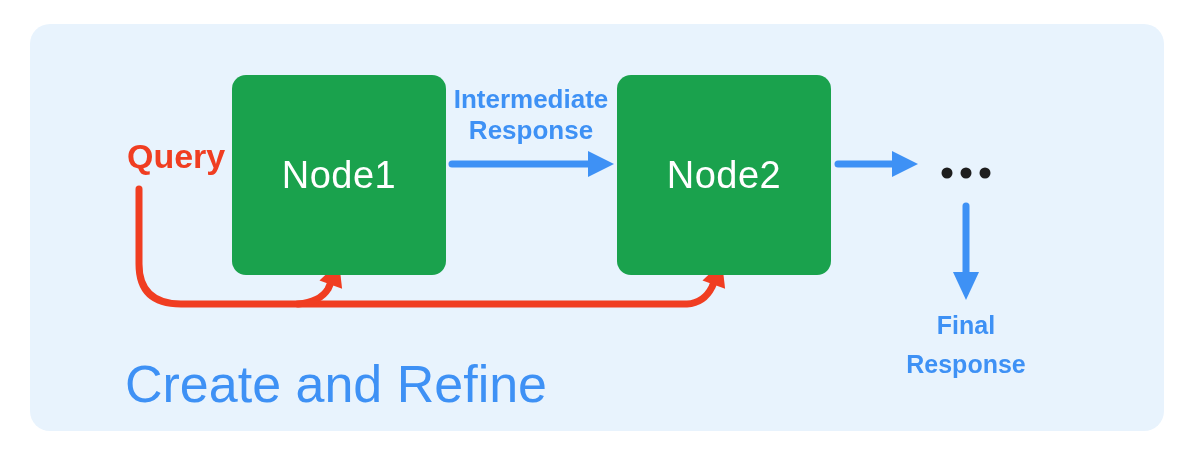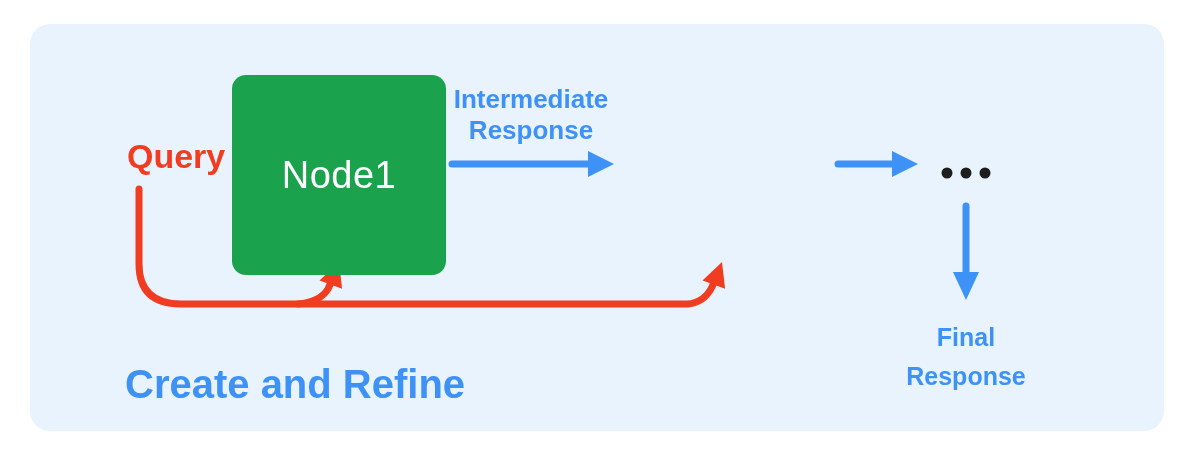--- a/index.html
+++ b/index.html
@@ -76,29 +76,28 @@
     width: 200px;
     font-size: 26px;
     line-height: 31px;
   }
   .final-label {
     left: 866px;
     top: 306px;
     width: 200px;
     font-size: 25px;
     line-height: 39px;
-    margin-top: 12px;
   }
   .diagram-title {
     position: absolute;
     left: 125px;
     top: 362px;
-    font-size: 40px;
+    font-size: 52px;
     line-height: 44px;
-    font-weight: 700;
+    font-weight: 400;
     color: #3e91f5;
     white-space: nowrap;
   }
 </style>
 </head>
 <body>
 
 <div class="stage">
 
   <div class="card"></div>
@@ -136,20 +135,23 @@
       <polygon points="966,300 953,272 979,272" fill="#3e91f5"></polygon>
     </g>
   </svg>
 
   <div class="query-label">Query</div>
 
   <div class="node node-1">
     <span class="node-label">Node1</span>
   </div>
 
+  <div class="node node-2">
+    <span class="node-label">Node2</span>
+  </div>
 
   <div class="edge-label intermediate-label">
     <span class="line">Intermediate</span>
     <span class="line">Response</span>
   </div>
 
   <div class="edge-label final-label">
     <span class="line">Final</span>
     <span class="line">Response</span>
   </div>

